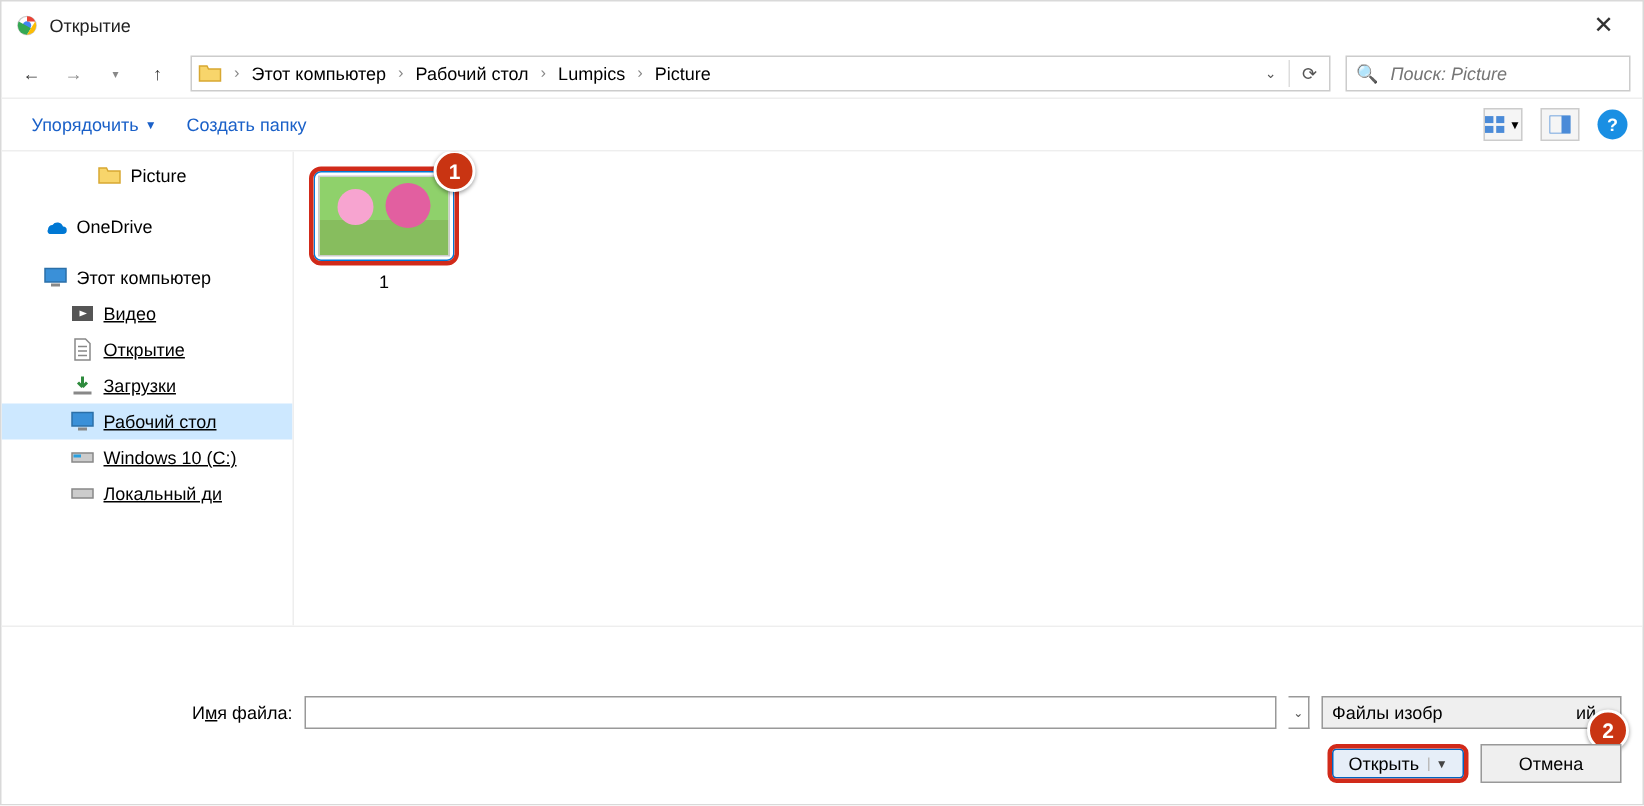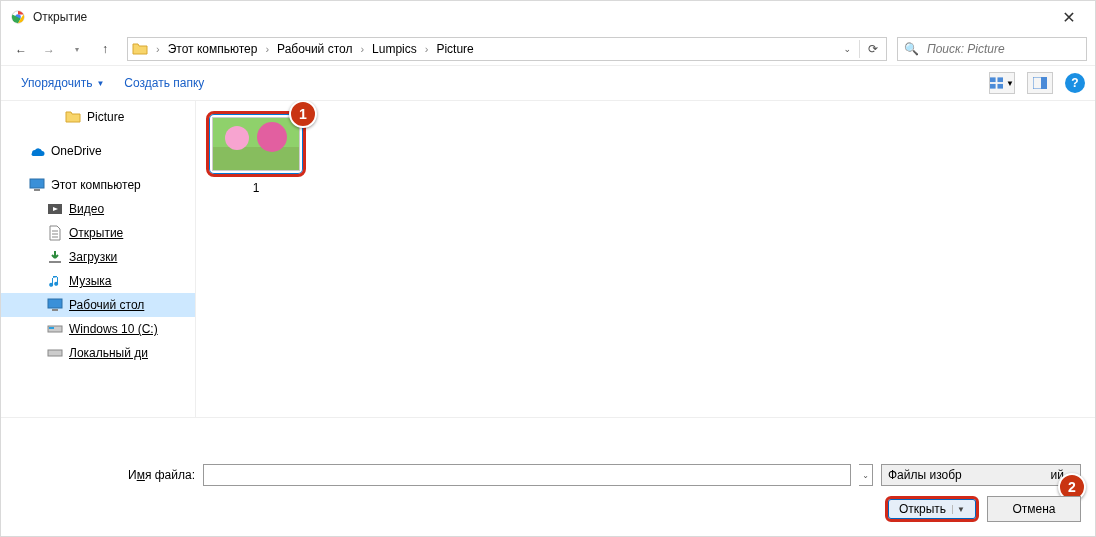--- a/index.html
+++ b/index.html
@@ -188,28 +188,20 @@
       </div>
       <div class="tree-item level1">
         <span class="tree-icon">
             <svg width="16" height="16" viewBox="0 0 16 16">
               <path d="M8 2v7m0 0l-3-3m3 3l3-3" stroke="#2e8b3d" stroke-width="2" fill="none"></path>
               <path d="M2 12h12v2H2z" fill="#888"></path>
             </svg>
           </span>
         <span>Загрузки</span>
       </div>
-      <div class="tree-item level1">
-        <span class="tree-icon">
-            <svg width="16" height="16" viewBox="0 0 16 16">
-              <path d="M6 3v8a2 2 0 11-1-1V5l6-1v6a2 2 0 11-1-1V3z" fill="#1e90d8"></path>
-            </svg>
-          </span>
-        <span>Музыка</span>
-      </div>
       <div class="tree-item level1 selected">
         <span class="tree-icon">
             <svg width="16" height="16" viewBox="0 0 16 16">
               <rect x="1" y="2" width="14" height="9" fill="#3a90d8" stroke="#2b6fa8"></rect>
               <rect x="5" y="12" width="6" height="2" fill="#888"></rect>
             </svg>
           </span>
         <span>Рабочий стол</span>
       </div>
       <div class="tree-item level1">

